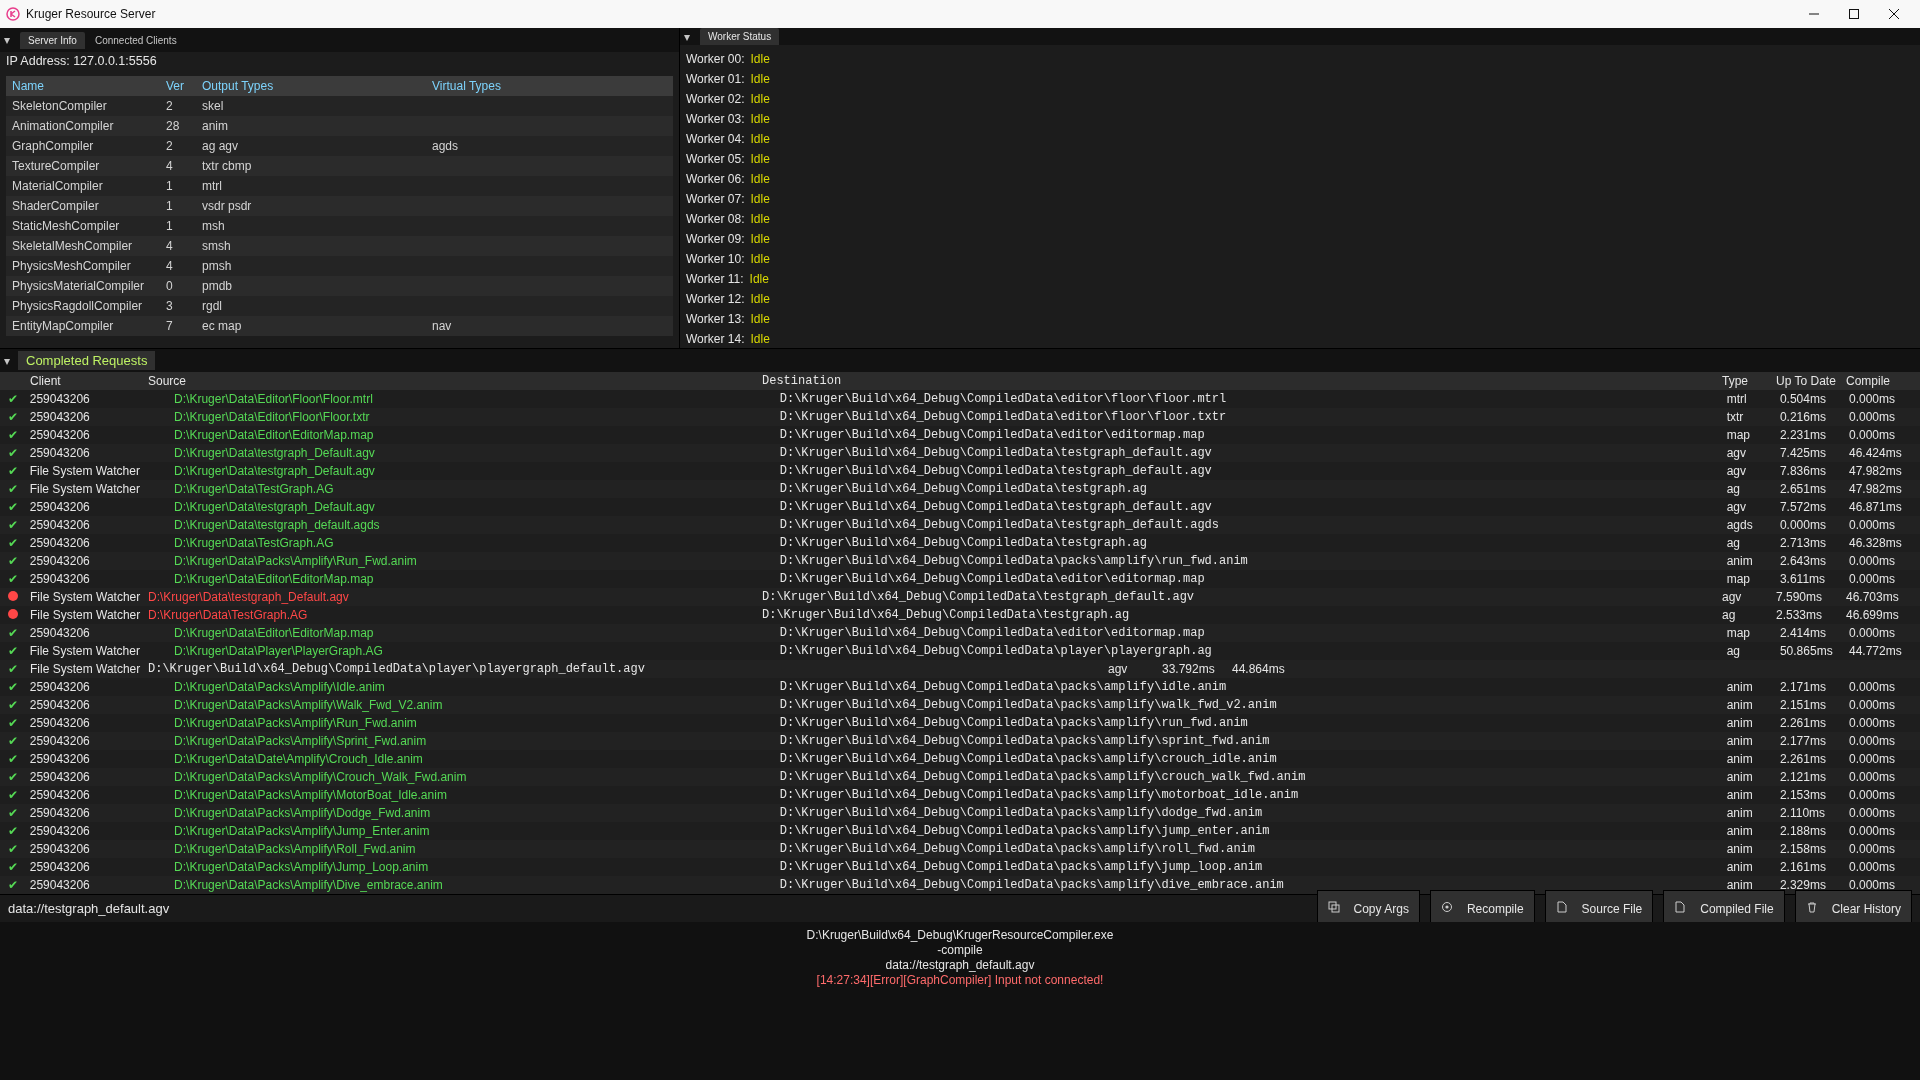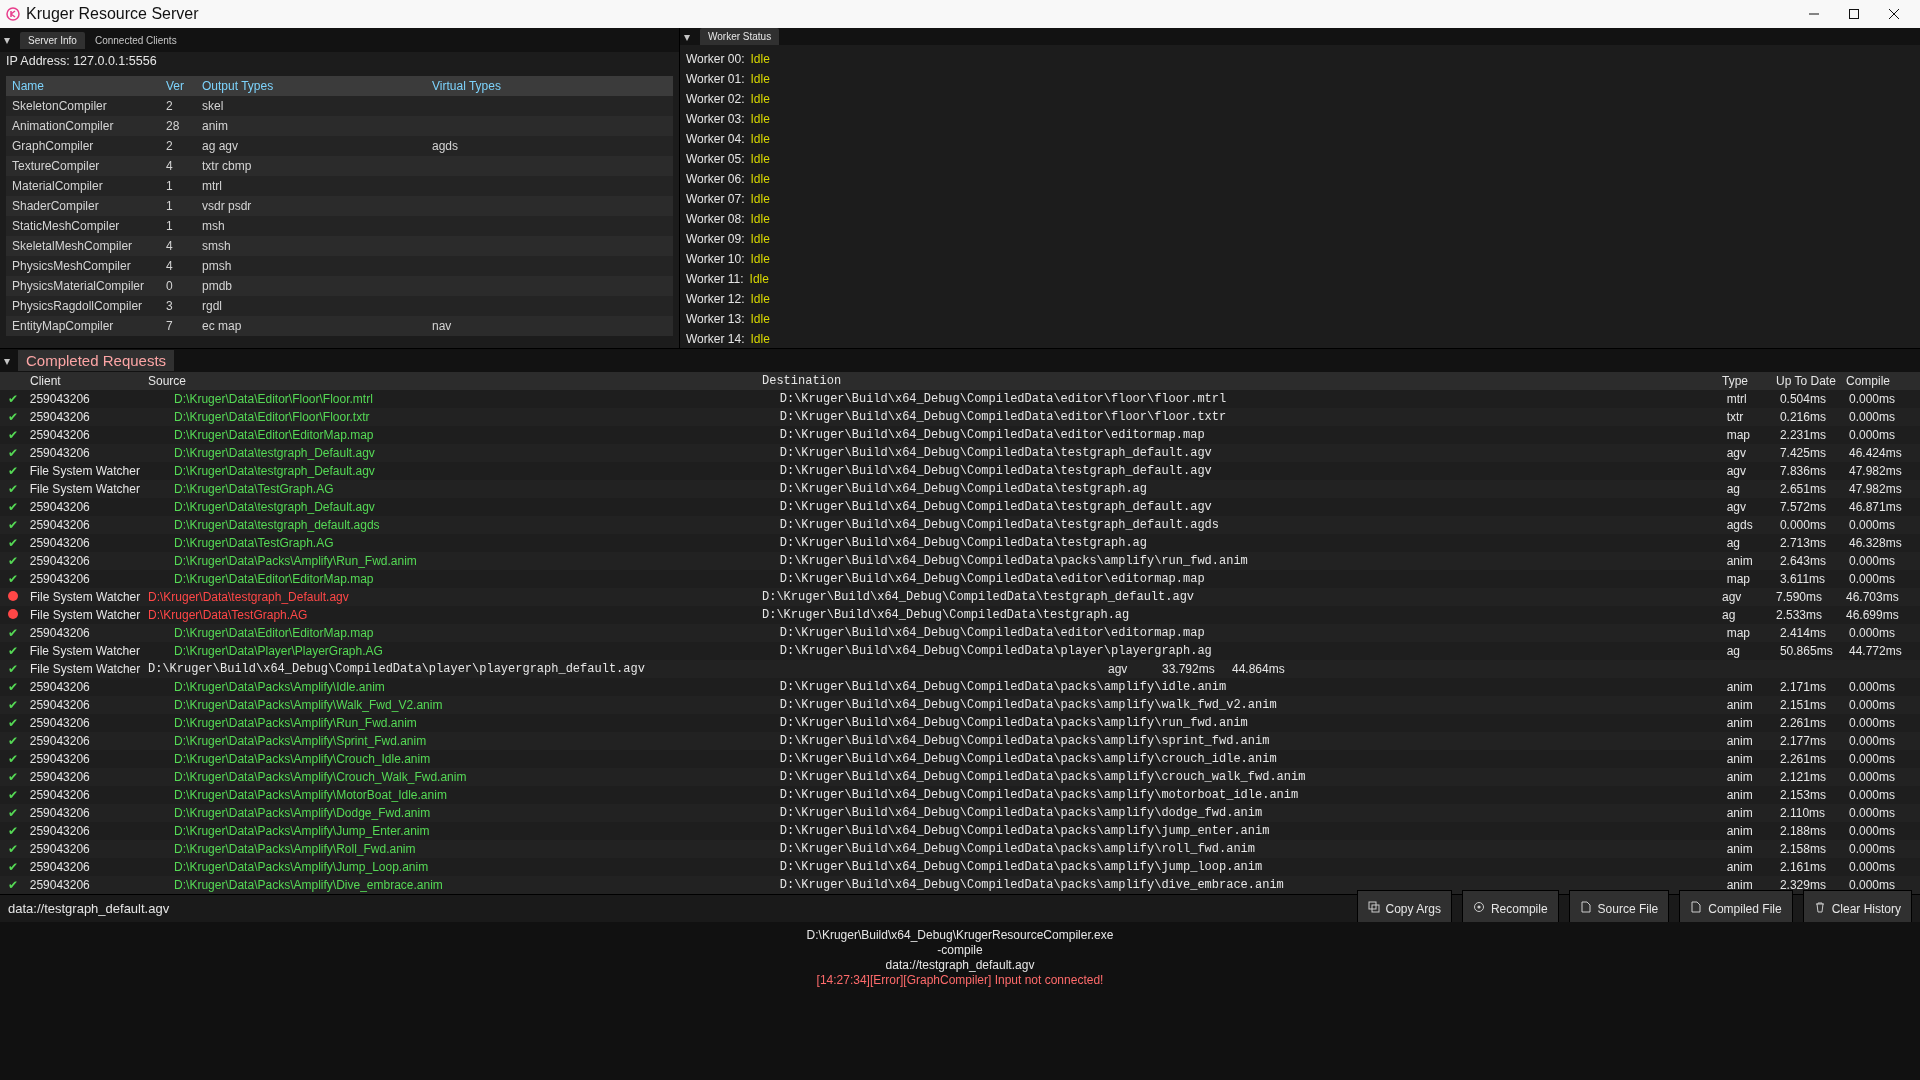--- a/index.html
+++ b/index.html
@@ -1,21 +1,21 @@
 <!DOCTYPE html>
 <html><head>
 <meta charset="utf-8">
 <style>
 * { margin: 0; padding: 0; box-sizing: border-box; font-family: "Segoe UI", Arial, sans-serif; font-size: 12px; }
 body { background: #1a1a1a; color: #d4d4d4; width: 1920px; height: 1080px; overflow: hidden; display: flex; flex-direction: column; }
 
 
 .titlebar { height: 28px; background: #f8f8f8; color: #111; display: flex; align-items: center; padding: 0 6px; }
 .titlebar .app-icon { width: 14px; height: 14px; margin-right: 6px; }
-.titlebar .title { flex: 1; font-size: 16px; color: #111; }
+.titlebar .title { flex: 1; font-size: 12px; color: #111; }
 .titlebar .win-btn { width: 40px; height: 28px; display:flex; align-items:center; justify-content:center; color:#111; }
 .titlebar .win-btn svg { stroke:#111; }
 
 
 .top-panels { display: flex; height: 320px; }
 .panel { display: flex; flex-direction: column; }
 .panel-left  { width: 680px; background:#1c1c1c; border-right:1px solid #000; }
 .panel-right { flex: 1; background:#1c1c1c; }
 
 .tabbar { height: 24px; background:#121212; display:flex; align-items:center; padding:0 4px; gap:2px; }
@@ -37,21 +37,21 @@
 .ctbl .c4{ flex:1; }
 
 
 .workers { padding:4px 6px; }
 .workers .wline { height:20px; display:flex; align-items:center; font-size:12.5px; }
 .workers .wlbl { color:#e6e6e6; }
 .workers .wstat { color:#d9d900; margin-left:6px; }
 
 
 .cr-tabbar { height:24px; background:#121212; display:flex; align-items:center; padding:0 4px; border-top:1px solid #000; }
-.cr-tabbar .tab { padding:2px 8px; background:#303030; color:#fca5a5; font-size:15px; }
+.cr-tabbar .tab { padding:2px 8px; background:#303030; color:#bef264; font-size:13px; }
 .cr-tabbar .dd{ width:14px; color:#c6c6c6; }
 
 .reqhdr { display:flex; height:18px; align-items:center; background:#2c2c2c; color:#e6e6e6; font-size:12px; }
 .reqhdr > div, .reqrow > div { overflow:hidden; white-space:nowrap; text-overflow:clip; }
 .cw-ico   { width:30px;  padding-left:8px; }
 .cw-cli   { width:118px; }
 .cw-src   { width:614px; }
 .cw-dst   { width:960px;font-family:Liberation Mono, monospace; }
 .cw-type  { width:54px;  }
 .cw-utd   { width:70px;  }
@@ -62,21 +62,21 @@
 .reqrow:nth-child(odd){ background:#1e1e1e; }
 .reqrow:nth-child(even){ background:#222222; }
 .reqrow .src-ok  { color:#55d955;margin-left:28px; }
 .reqrow .src-err { color:#ff4747; }
 .ico-ok  { color:#55d955; }
 .ico-err svg circle{ fill:#ff4747; }
 
 
 .detail-bar { height:28px; background:#1a1a1a; border-top:1px solid #000; display:flex; align-items:center; padding:0 8px; gap:10px; }
 .detail-uri { flex:1; color:#e6e6e6; font-size:13px; }
-.btn { background:#303030; color:#e6e6e6; height:37px; padding:0 10px; display:flex; align-items:center; gap:6px; border:1px solid #000; font-size:13px; }
+.btn { background:#303030; color:#e6e6e6; height:37px; padding:0 10px; display:flex; align-items:center; gap:14px; border:1px solid #000; font-size:13px; }
 .btn svg { width:12px; height:12px; }
 
 .log-area { flex:1; background:#111; padding:6px 8px; font-size:12.5px; color:#e6e6e6;text-align:center; }
 .log-area div { line-height:15px; }
 .log-err { color:#ff6b6b; }
 </style>
 </head>
 <body>
 
 <div class="titlebar">
@@ -460,21 +460,21 @@
       <div class="cw-cli">259043206</div>
       <div class="cw-src src-ok">D:\Kruger\Data\Packs\Amplify\Sprint_Fwd.anim</div>
       <div class="cw-dst">D:\Kruger\Build\x64_Debug\CompiledData\packs\amplify\sprint_fwd.anim</div>
       <div class="cw-type">anim</div>
       <div class="cw-utd">2.177ms</div>
       <div class="cw-cmp">0.000ms</div>
     </div>
     <div class="reqrow">
       <div class="cw-ico"><span class="ico-ok">✔</span></div>
       <div class="cw-cli">259043206</div>
-      <div class="cw-src src-ok">D:\Kruger\Data\Packs\Amplify\Crouch_Idle.anim</div>
+      <div class="cw-src src-ok">D:\Kruger\Data\Date\Amplify\Crouch_Idle.anim</div>
       <div class="cw-dst">D:\Kruger\Build\x64_Debug\CompiledData\packs\amplify\crouch_idle.anim</div>
       <div class="cw-type">anim</div>
       <div class="cw-utd">2.261ms</div>
       <div class="cw-cmp">0.000ms</div>
     </div>
     <div class="reqrow">
       <div class="cw-ico"><span class="ico-ok">✔</span></div>
       <div class="cw-cli">259043206</div>
       <div class="cw-src src-ok">D:\Kruger\Data\Packs\Amplify\Crouch_Walk_Fwd.anim</div>
       <div class="cw-dst">D:\Kruger\Build\x64_Debug\CompiledData\packs\amplify\crouch_walk_fwd.anim</div>

